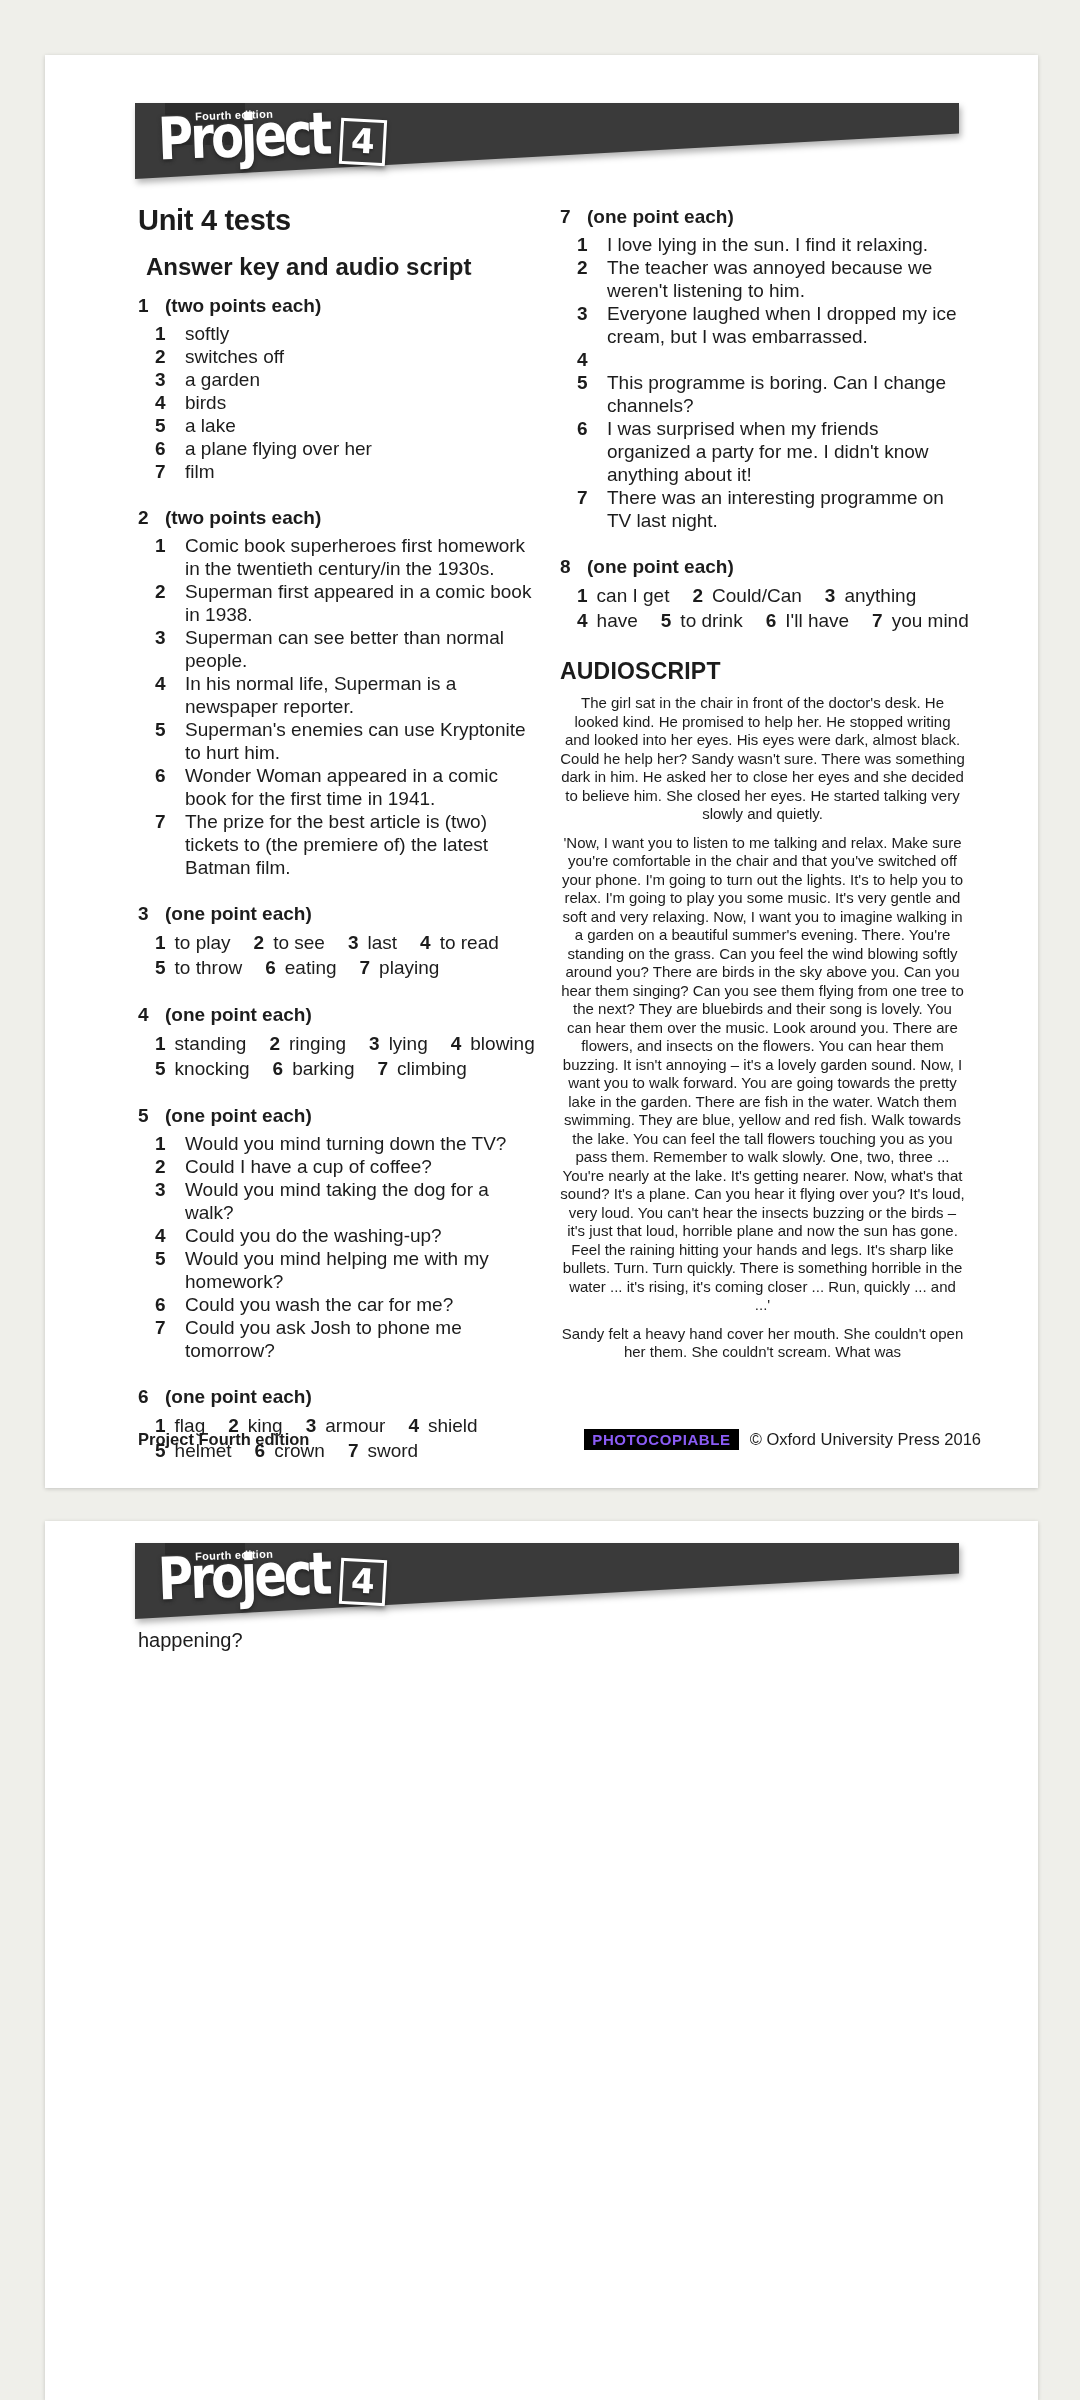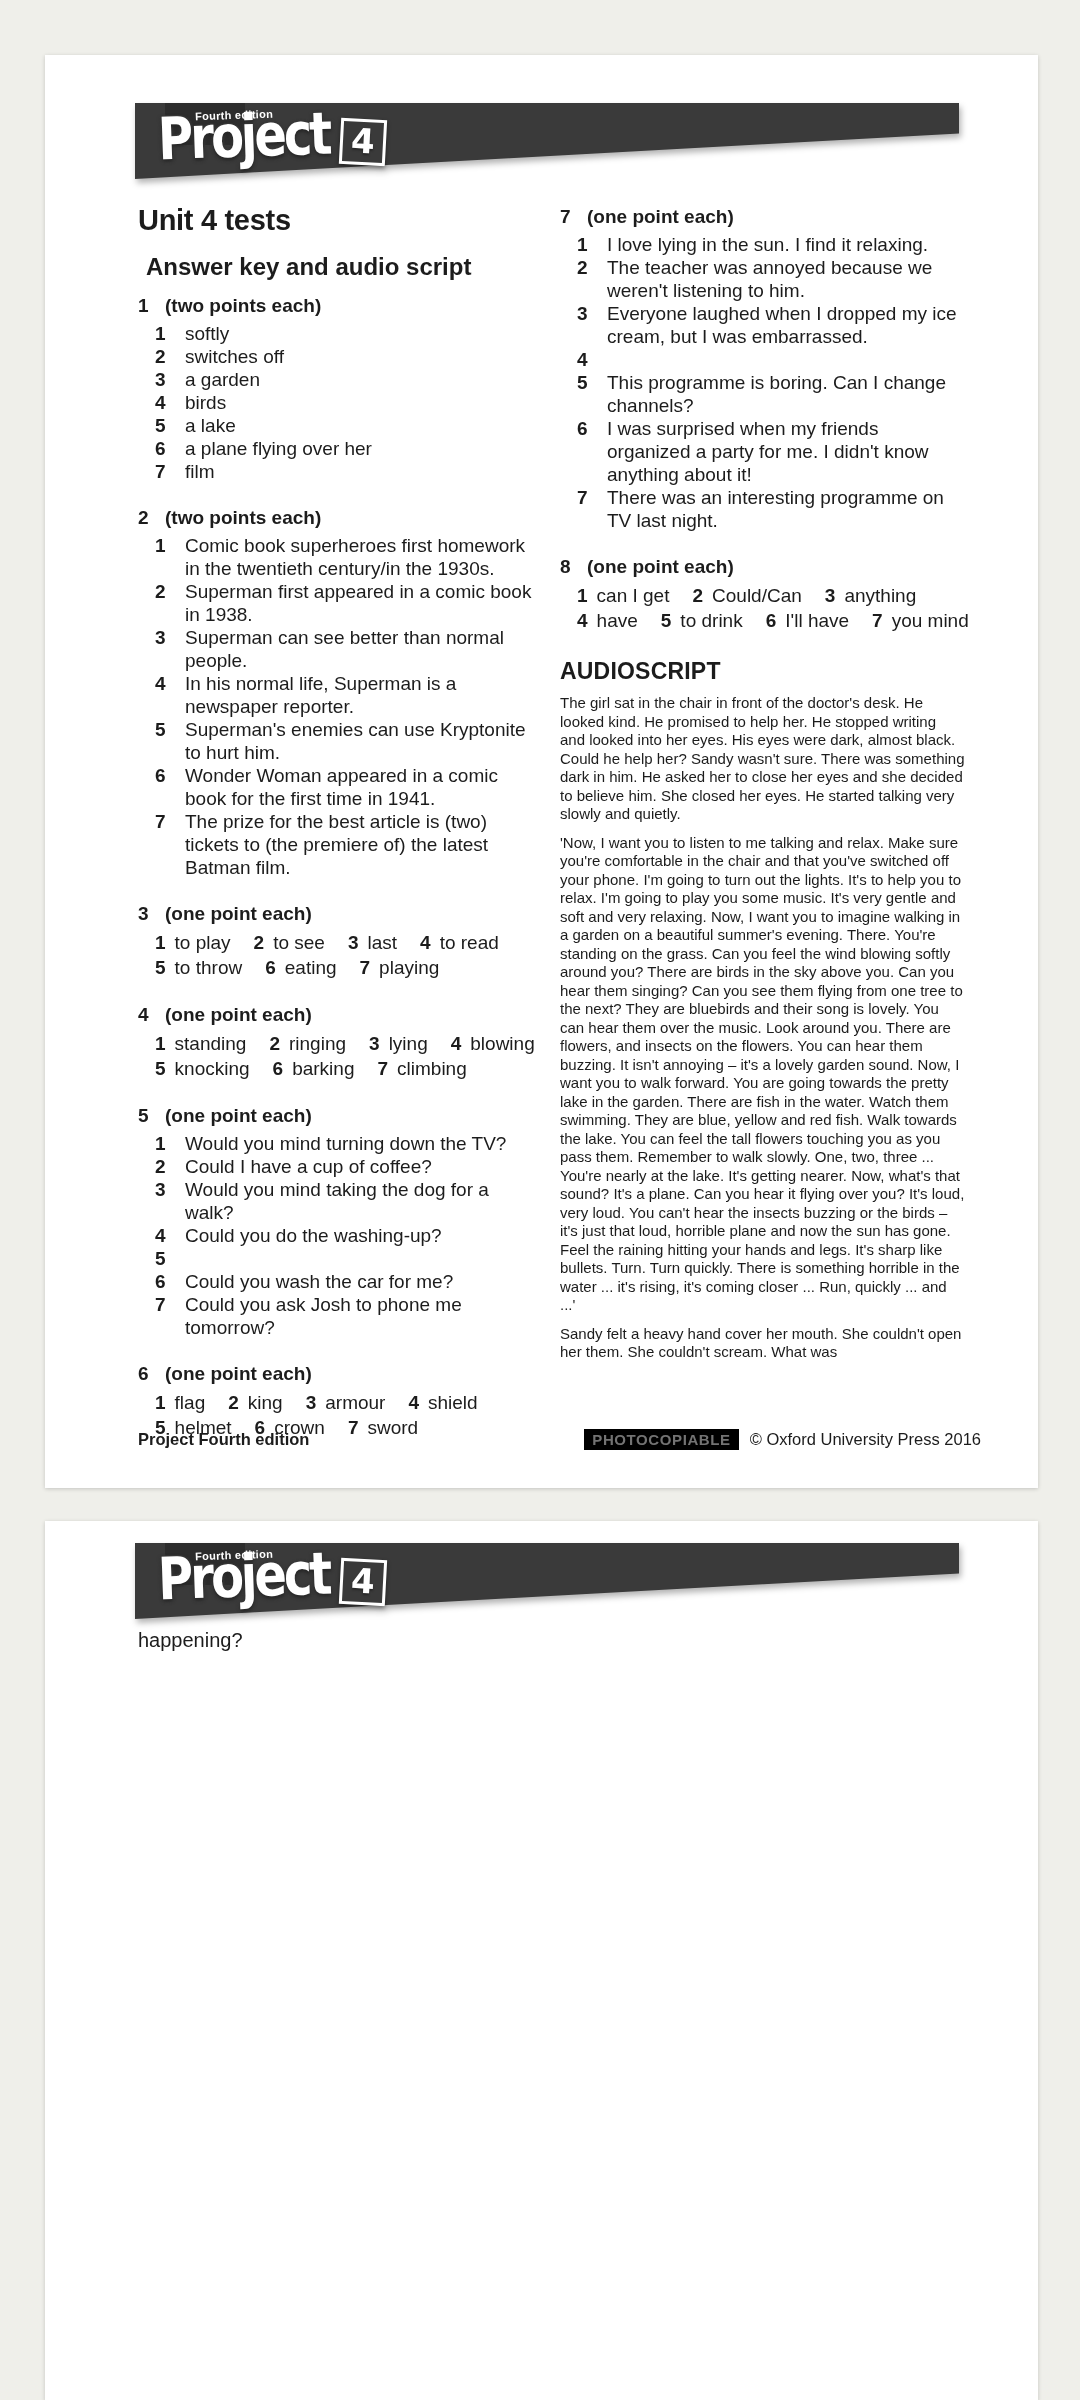--- a/index.html
+++ b/index.html
@@ -56,27 +56,27 @@
   .ex-head{display:flex;font-weight:bold;font-size:19px;line-height:27px;margin-bottom:3px;}
   .ex-num{flex:none;width:27px;}
   .item{display:flex;font-size:19px;line-height:23px;padding-left:17px;}
   .item-n{flex:none;width:30px;font-weight:bold;}
   .item-t{flex:1;}
   .inline-row{padding-left:17px;font-size:19px;line-height:25px;white-space:nowrap;}
   .inline-row .pair{margin-right:23px;}
   .inline-row .n{font-weight:bold;margin-right:9px;}
 
   .as-head{font-size:23px;font-weight:bold;letter-spacing:0.2px;margin:25px 0 9px;}
-  .as-paras p{font-size:15px;line-height:18.5px;margin:0 0 10px;}
+  .as-paras p{font-size:15px;line-height:18.5px;margin:0 0 10px;text-align:center;}
 
   .footer{position:absolute;left:93px;right:57px;bottom:38px;
     display:flex;justify-content:space-between;align-items:center;font-size:16.5px;}
   .footer-left{font-weight:bold;}
   .footer-right{display:flex;align-items:center;}
-  .badge{background:#000;color:#737373;font-weight:bold;font-size:15px;
+  .badge{background:#000;color:#8b5cf6;font-weight:bold;font-size:15px;
     letter-spacing:0.6px;padding:2px 8px;margin-right:11px;}
 
   
   .happening{position:absolute;left:93px;top:108px;font-size:20px;margin:0;}
 </style>
 </head>
 <body>
 
 <div class="page page1">
   <div class="banner-wrap">
@@ -192,20 +192,21 @@
         <div class="item">
           <span class="item-n">3</span>
           <span class="item-t">Would you mind taking the dog for a walk?</span>
         </div>
         <div class="item">
           <span class="item-n">4</span>
           <span class="item-t">Could you do the washing-up?</span>
         </div>
         <div class="item">
           <span class="item-n">5</span>
+          <span class="item-t">Would you mind helping me with my homework?</span>
         </div>
         <div class="item">
           <span class="item-n">6</span>
           <span class="item-t">Could you wash the car for me?</span>
         </div>
         <div class="item">
           <span class="item-n">7</span>
           <span class="item-t">Could you ask Josh to phone me tomorrow?</span>
         </div>
       </div>

